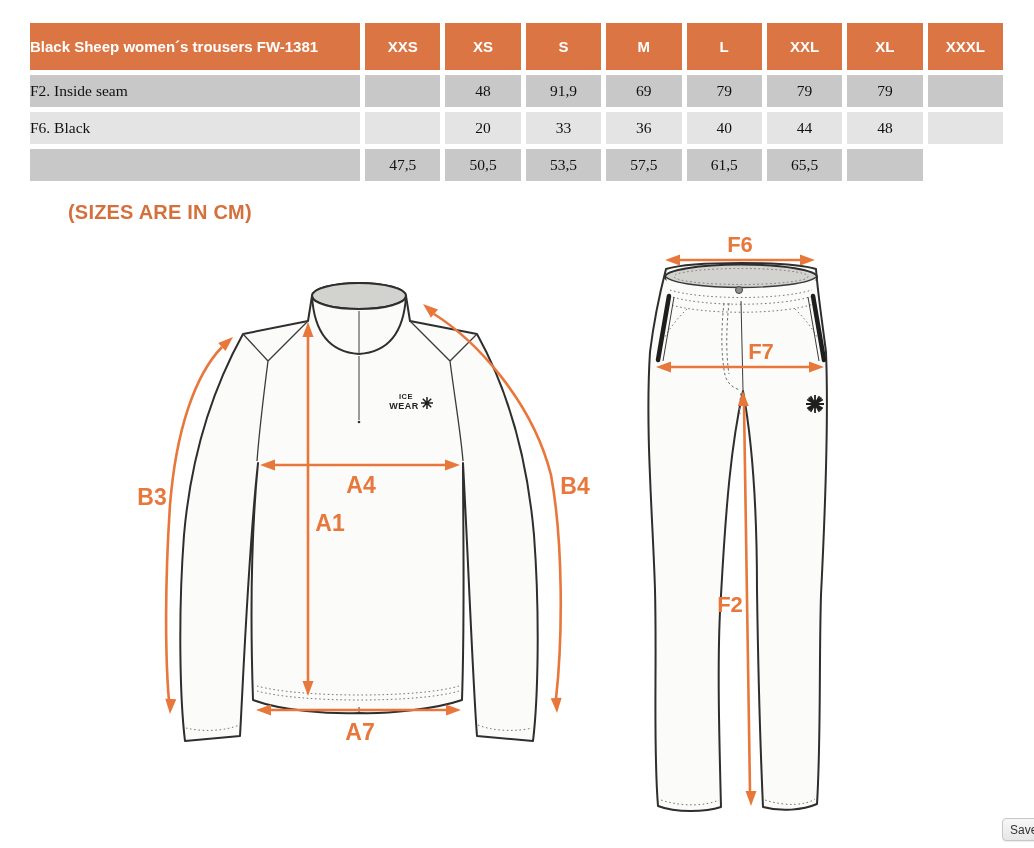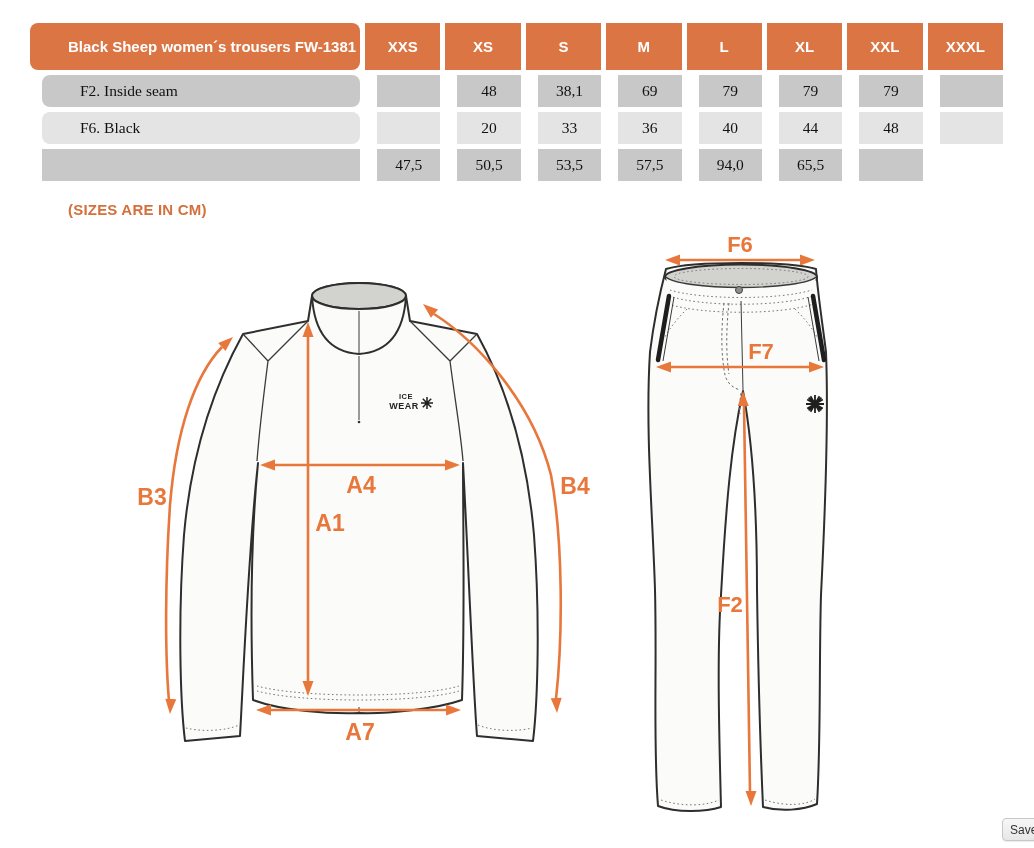--- a/index.html
+++ b/index.html
@@ -16,29 +16,29 @@
   .page{position:relative;width:1034px;height:848px;background:#fff;overflow:hidden;}
 
   
   .size-table{
     position:absolute;left:30px;top:23px;width:973px;
     display:grid;grid-template-columns:330px repeat(8,1fr);
     grid-template-rows:47px 32px 32px 32px;gap:5px;
   }
   .cell{display:flex;align-items:center;justify-content:center;font-size:15px;}
   .cell.hdr{background:var(--header_orange);color:#fff;font-weight:bold;font-family:"Liberation Sans",sans-serif;}
-  .cell.left{justify-content:flex-start;padding-left:38px;border-radius:8px;}
-  .cell.data{font-family:"Liberation Serif",serif;font-size:15.5px;color:#111;margin-left:12px;}
+  .cell.left{justify-content:flex-start;}
+  .cell.data{font-family:"Liberation Serif",serif;font-size:15.5px;color:#111;}
   .row-dark{background:var(--row_dark);}
   .row-light{background:var(--row_light);}
 
   
   .sizes-note{
     position:absolute;left:68px;top:201px;
-    color:var(--note_orange);font-weight:bold;font-size:15px;letter-spacing:.2px;
+    color:var(--note_orange);font-weight:bold;font-size:20px;letter-spacing:.2px;
   }
 
   
   .diagram{position:absolute;left:60px;top:230px;}
   .outline{fill:#FBFBF9;stroke:var(--ink);stroke-width:2;stroke-linejoin:round;}
   .inner-gray{fill:#D2D2CF;stroke:var(--ink);stroke-width:2;}
   .panel{fill:#FBFBF9;stroke:var(--ink);stroke-width:2;stroke-linejoin:round;}
   .seam{fill:none;stroke:#3a3a3a;stroke-width:1.3;}
   .thin{fill:none;stroke:#3a3a3a;stroke-width:1;}
   .dotted{fill:none;stroke:#787878;stroke-width:1;stroke-dasharray:1.6,2.6;}
@@ -66,28 +66,28 @@
 <div class="page">
 
   <div class="size-table">
 
     <div class="cell hdr left">Black Sheep women´s trousers FW-1381</div>
     <div class="cell hdr">XXS</div>
     <div class="cell hdr">XS</div>
     <div class="cell hdr">S</div>
     <div class="cell hdr">M</div>
     <div class="cell hdr">L</div>
+    <div class="cell hdr">XXL</div>
     <div class="cell hdr">XL</div>
-    <div class="cell hdr">XXL</div>
     <div class="cell hdr">XXXL</div>
 
     <div class="cell data left row-dark">F2. Inside seam</div>
     <div class="cell data row-dark"></div>
     <div class="cell data row-dark">48</div>
-    <div class="cell data row-dark">38,1</div>
+    <div class="cell data row-dark">91,9</div>
     <div class="cell data row-dark">69</div>
     <div class="cell data row-dark">79</div>
     <div class="cell data row-dark">79</div>
     <div class="cell data row-dark">79</div>
     <div class="cell data row-dark"></div>
 
     <div class="cell data left row-light">F6. Black</div>
     <div class="cell data row-light"></div>
     <div class="cell data row-light">20</div>
     <div class="cell data row-light">33</div>
@@ -95,21 +95,21 @@
     <div class="cell data row-light">40</div>
     <div class="cell data row-light">44</div>
     <div class="cell data row-light">48</div>
     <div class="cell data row-light"></div>
 
     <div class="cell data row-dark"></div>
     <div class="cell data row-dark">47,5</div>
     <div class="cell data row-dark">50,5</div>
     <div class="cell data row-dark">53,5</div>
     <div class="cell data row-dark">57,5</div>
-    <div class="cell data row-dark">94,0</div>
+    <div class="cell data row-dark">61,5</div>
     <div class="cell data row-dark">65,5</div>
     <div class="cell data row-dark"></div>
   </div>
 
   <div class="sizes-note">(SIZES ARE IN CM)</div>
 
   <svg class="diagram" width="900" height="610" viewBox="60 230 900 610">
 
     <g>
 

